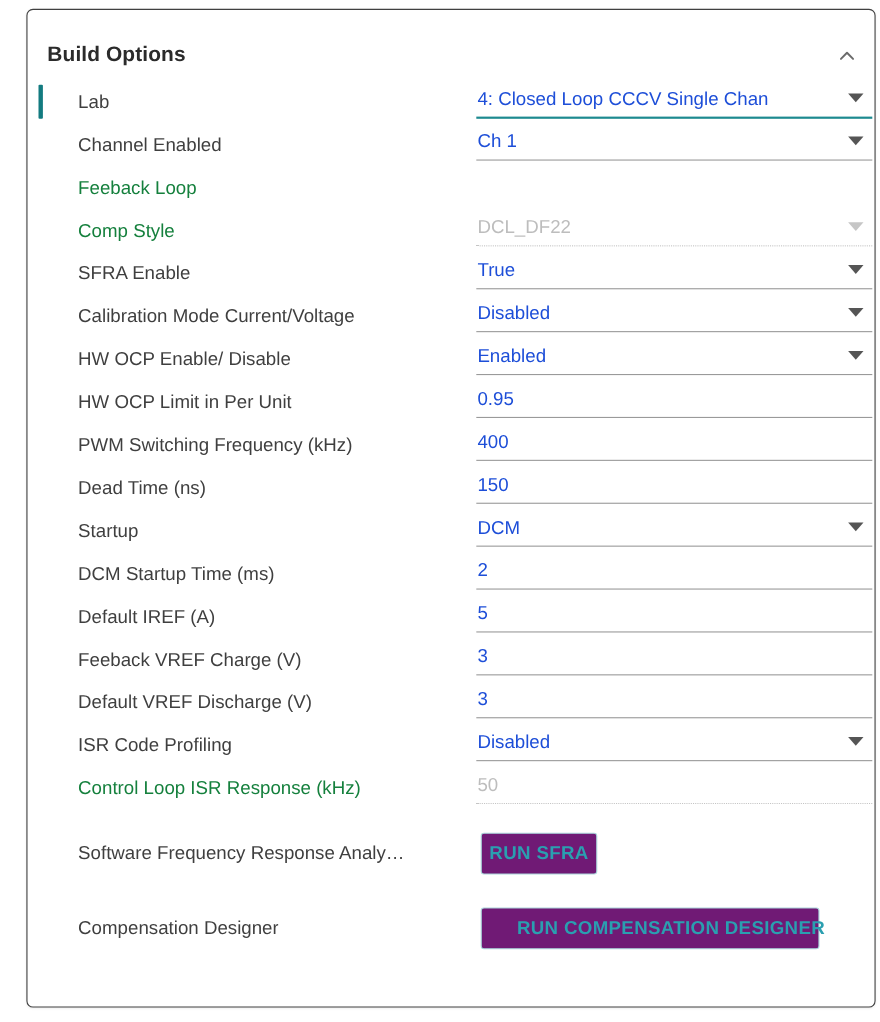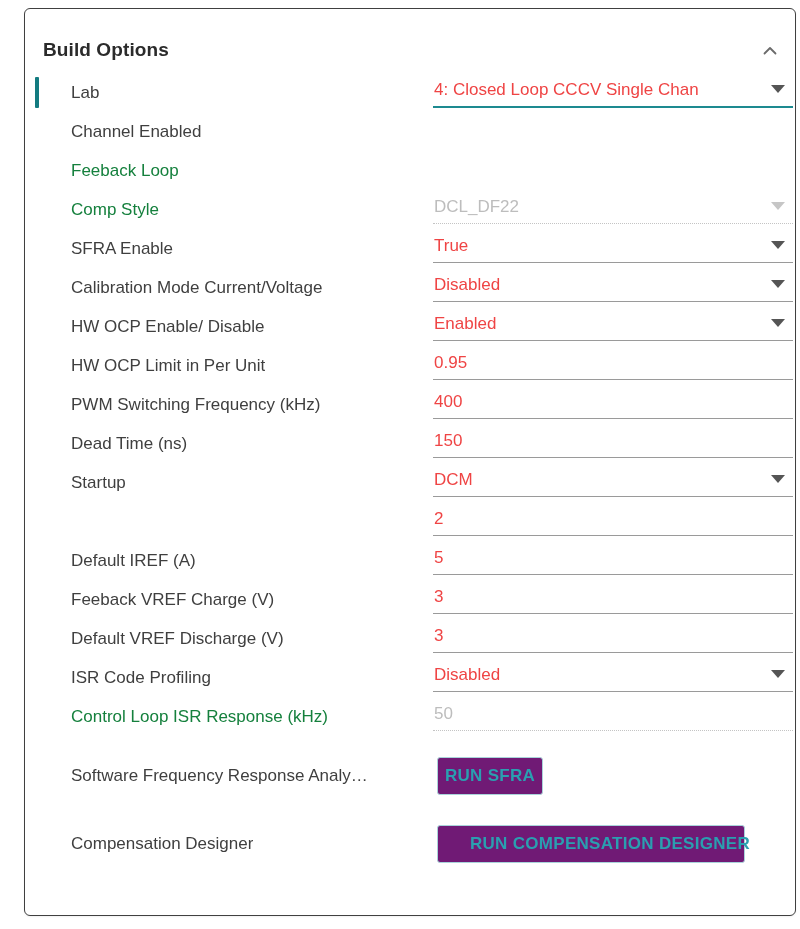--- a/index.html
+++ b/index.html
@@ -109,21 +109,21 @@
     width: 360px;
     height: 39px;
   }
   .ctl-value {
     position: absolute;
     left: 1px;
     top: 0;
     height: 33px;
     line-height: 33px;
     font-size: 17px;
-    color: #ef4444;
+    color: #1d4ed8;
     white-space: nowrap;
     overflow: hidden;
     max-width: 330px;
   }
   .row.disabled .ctl-value { color: #bdbdbd; }
 
   
   .ctl-underline {
     position: absolute;
     left: 0;
@@ -201,20 +201,25 @@
         <div class="row-marker"></div>
         <div class="row-label">Lab</div>
         <div class="row-control">
           <div class="ctl-value">4: Closed Loop CCCV Single Chan</div>
           <div class="ctl-underline"></div>
           <div class="caret"></div>
         </div>
       </div>
       <div class="row">
         <div class="row-label">Channel Enabled</div>
+        <div class="row-control">
+          <div class="ctl-value">Ch 1</div>
+          <div class="ctl-underline"></div>
+          <div class="caret"></div>
+        </div>
       </div>
       <div class="row disabled">
         <div class="row-label">Feeback Loop</div>
       </div>
       <div class="row disabled">
         <div class="row-label">Comp Style</div>
         <div class="row-control">
           <div class="ctl-value">DCL_DF22</div>
           <div class="ctl-underline"></div>
           <div class="caret"></div>
@@ -267,20 +272,21 @@
       </div>
       <div class="row">
         <div class="row-label">Startup</div>
         <div class="row-control">
           <div class="ctl-value">DCM</div>
           <div class="ctl-underline"></div>
           <div class="caret"></div>
         </div>
       </div>
       <div class="row">
+        <div class="row-label">DCM Startup Time (ms)</div>
         <div class="row-control">
           <div class="ctl-value">2</div>
           <div class="ctl-underline"></div>
         </div>
       </div>
       <div class="row">
         <div class="row-label">Default IREF (A)</div>
         <div class="row-control">
           <div class="ctl-value">5</div>
           <div class="ctl-underline"></div>

